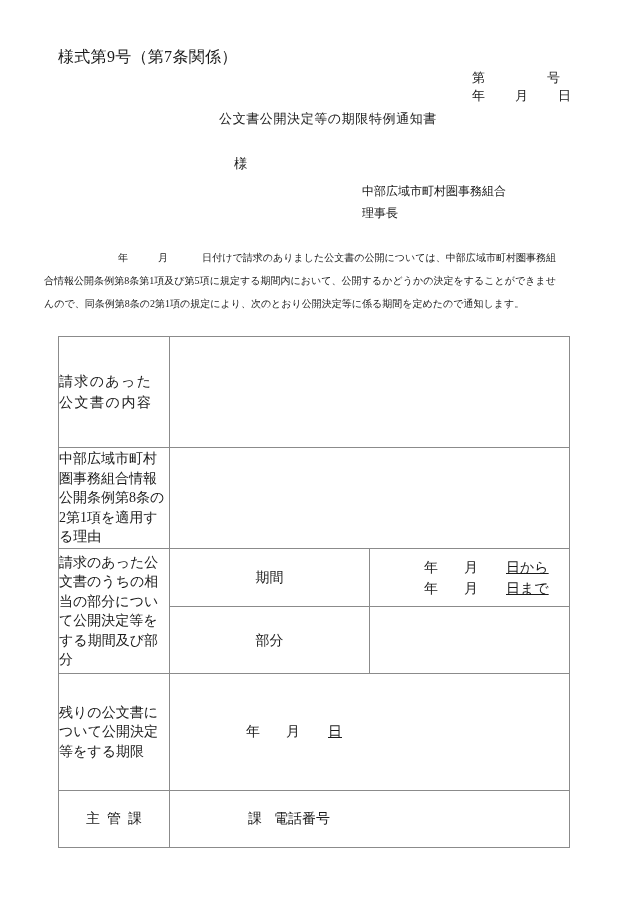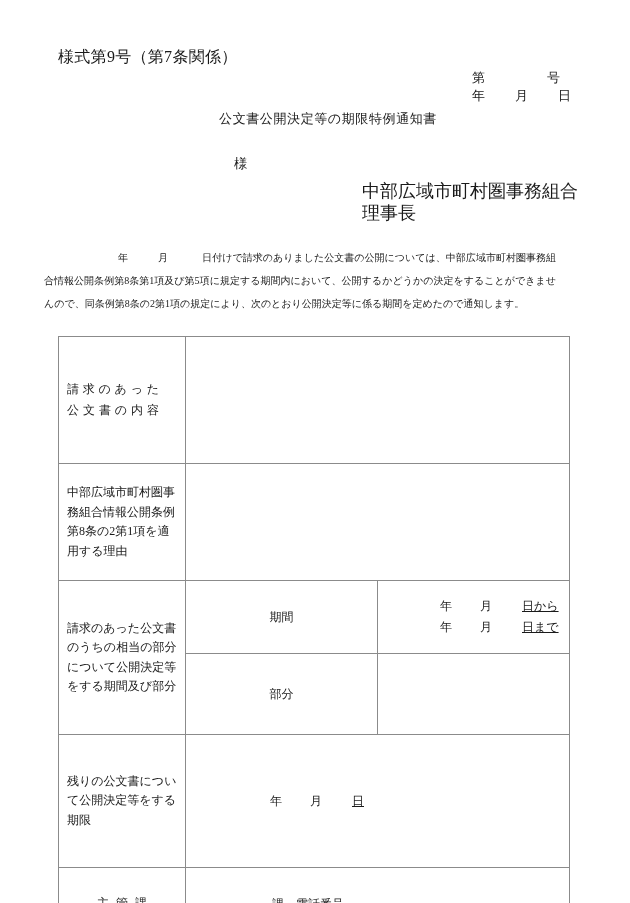--- a/index.html
+++ b/index.html
@@ -61,21 +61,21 @@
     position: absolute;
     left: 234px;
     top: 155px;
     font-size: 13.5px;
   }
 
   .issuer {
     position: absolute;
     left: 362px;
     top: 180px;
-    font-size: 18px;
+    font-size: 12px;
     line-height: 22px;
   }
   .issuer div { white-space: nowrap; }
 
   
   .body-text {
     position: absolute;
     left: 44px;
     top: 246px;
     width: 512px;
@@ -91,23 +91,23 @@
   .form-table {
     position: absolute;
     left: 58px;
     top: 336px;
     width: 512px;
     border-collapse: collapse;
     table-layout: fixed;
   }
   .form-table td {
     border: 1px solid #8b8b8b;
-    font-size: 12px;
+    font-size: 14px;
     vertical-align: middle;
-    padding: 8px;
+    padding: 0;
   }
   .label-cell {
     width: 110px;
     padding: 5px 7px;
     line-height: 19.5px;
     vertical-align: middle;
   }
   .sub-label-cell {
     width: 46px;
     text-align: center;

